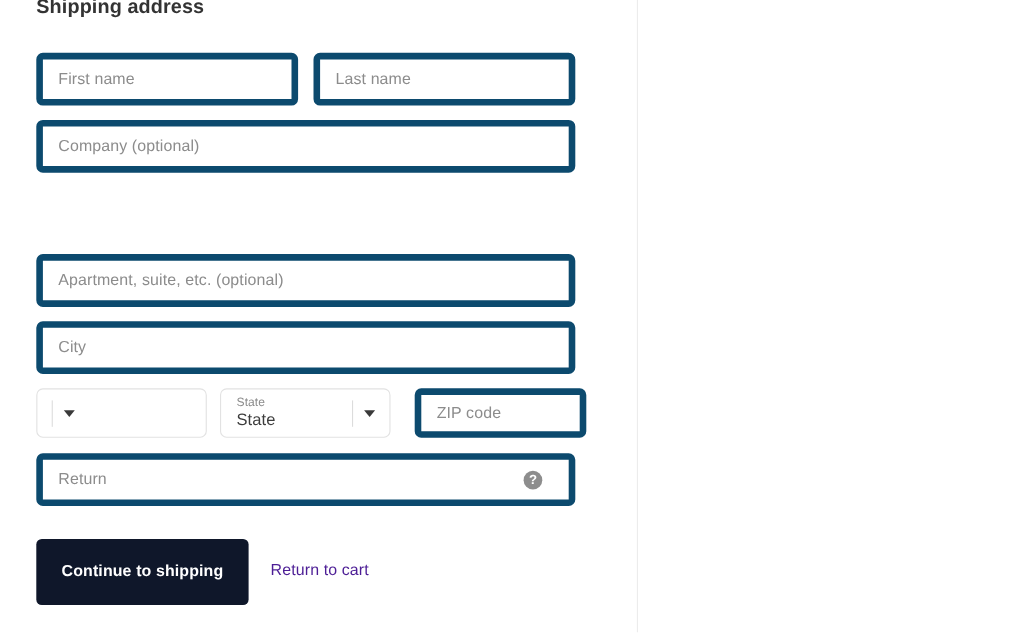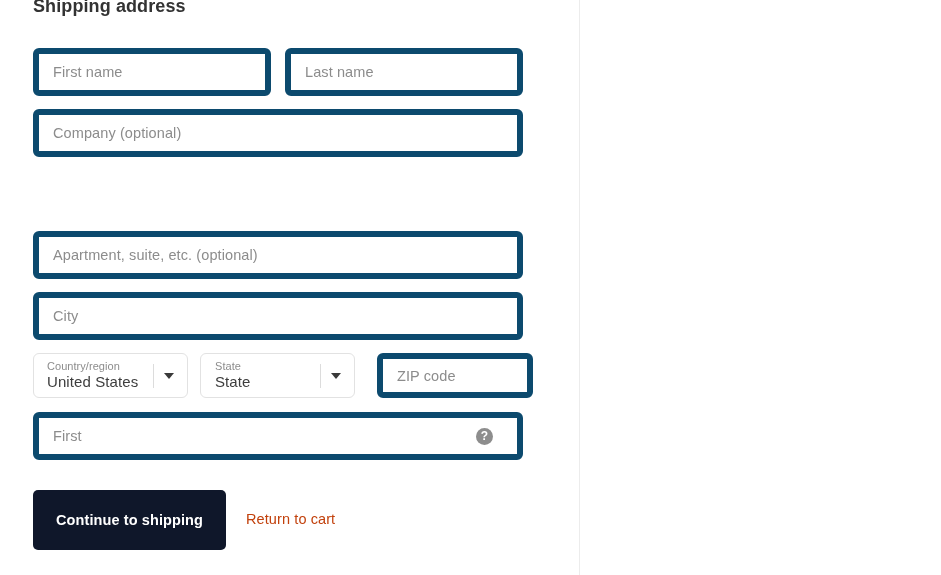--- a/index.html
+++ b/index.html
@@ -169,21 +169,21 @@
     font-weight: bold;
     font-family: "Liberation Sans", sans-serif;
     letter-spacing: 0.1px;
     cursor: pointer;
   }
   .secondary-link {
     position: absolute;
     left: 246px;
     top: 511px;
     font-size: 14.5px;
-    color: #c2410c;
+    color: #4c1d95;
     letter-spacing: 0.1px;
     text-decoration: none;
     cursor: pointer;
     white-space: nowrap;
   }
 </style>
 </head>
 <body>
 
 <div id="page">
@@ -207,43 +207,39 @@
 
     <div class="field field-apartment">
       <span class="placeholder">Apartment, suite, etc. (optional)</span>
     </div>
 
     <div class="field field-city">
       <span class="placeholder">City</span>
     </div>
 
     <div class="select-field field-country">
-      <span class="select-text">
-        <span class="select-label">Country/region</span>
-        <span class="select-value">United States</span>
-      </span>
       <span class="select-sep"></span>
       <span class="chevron-down"></span>
     </div>
 
     <div class="select-field field-state">
       <span class="select-text">
         <span class="select-label">State</span>
         <span class="select-value">State</span>
       </span>
       <span class="select-sep"></span>
       <span class="chevron-down"></span>
     </div>
 
     <div class="field field-zip">
       <span class="placeholder">ZIP code</span>
     </div>
 
     <div class="field field-phone">
-      <span class="placeholder">First</span>
+      <span class="placeholder">Return</span>
       <span class="help-icon">?</span>
     </div>
 
     <button class="primary-button">Continue to shipping</button>
 
     <a class="secondary-link">Return to cart</a>
 
   </div>
 
   <div class="column-divider"></div>

